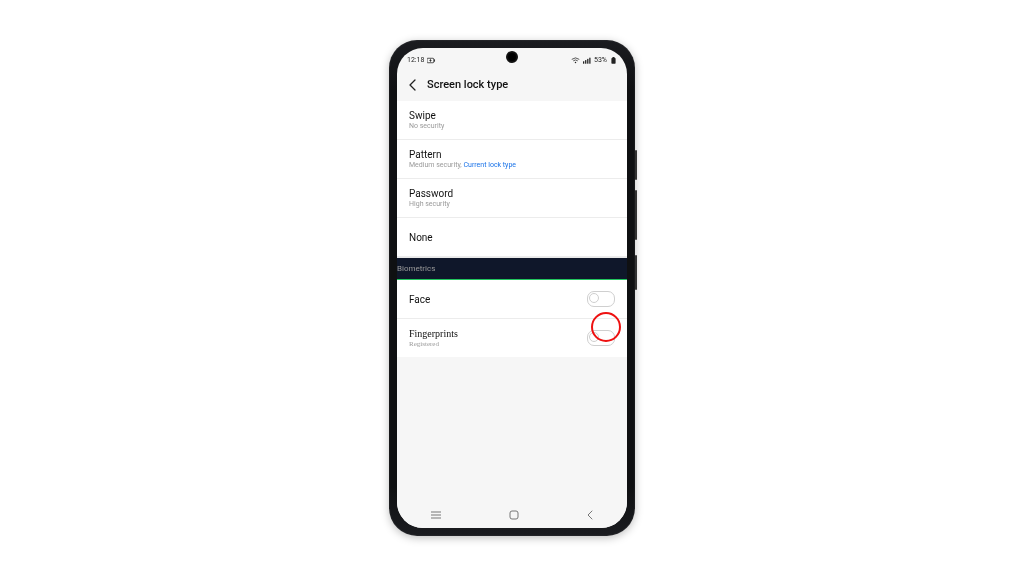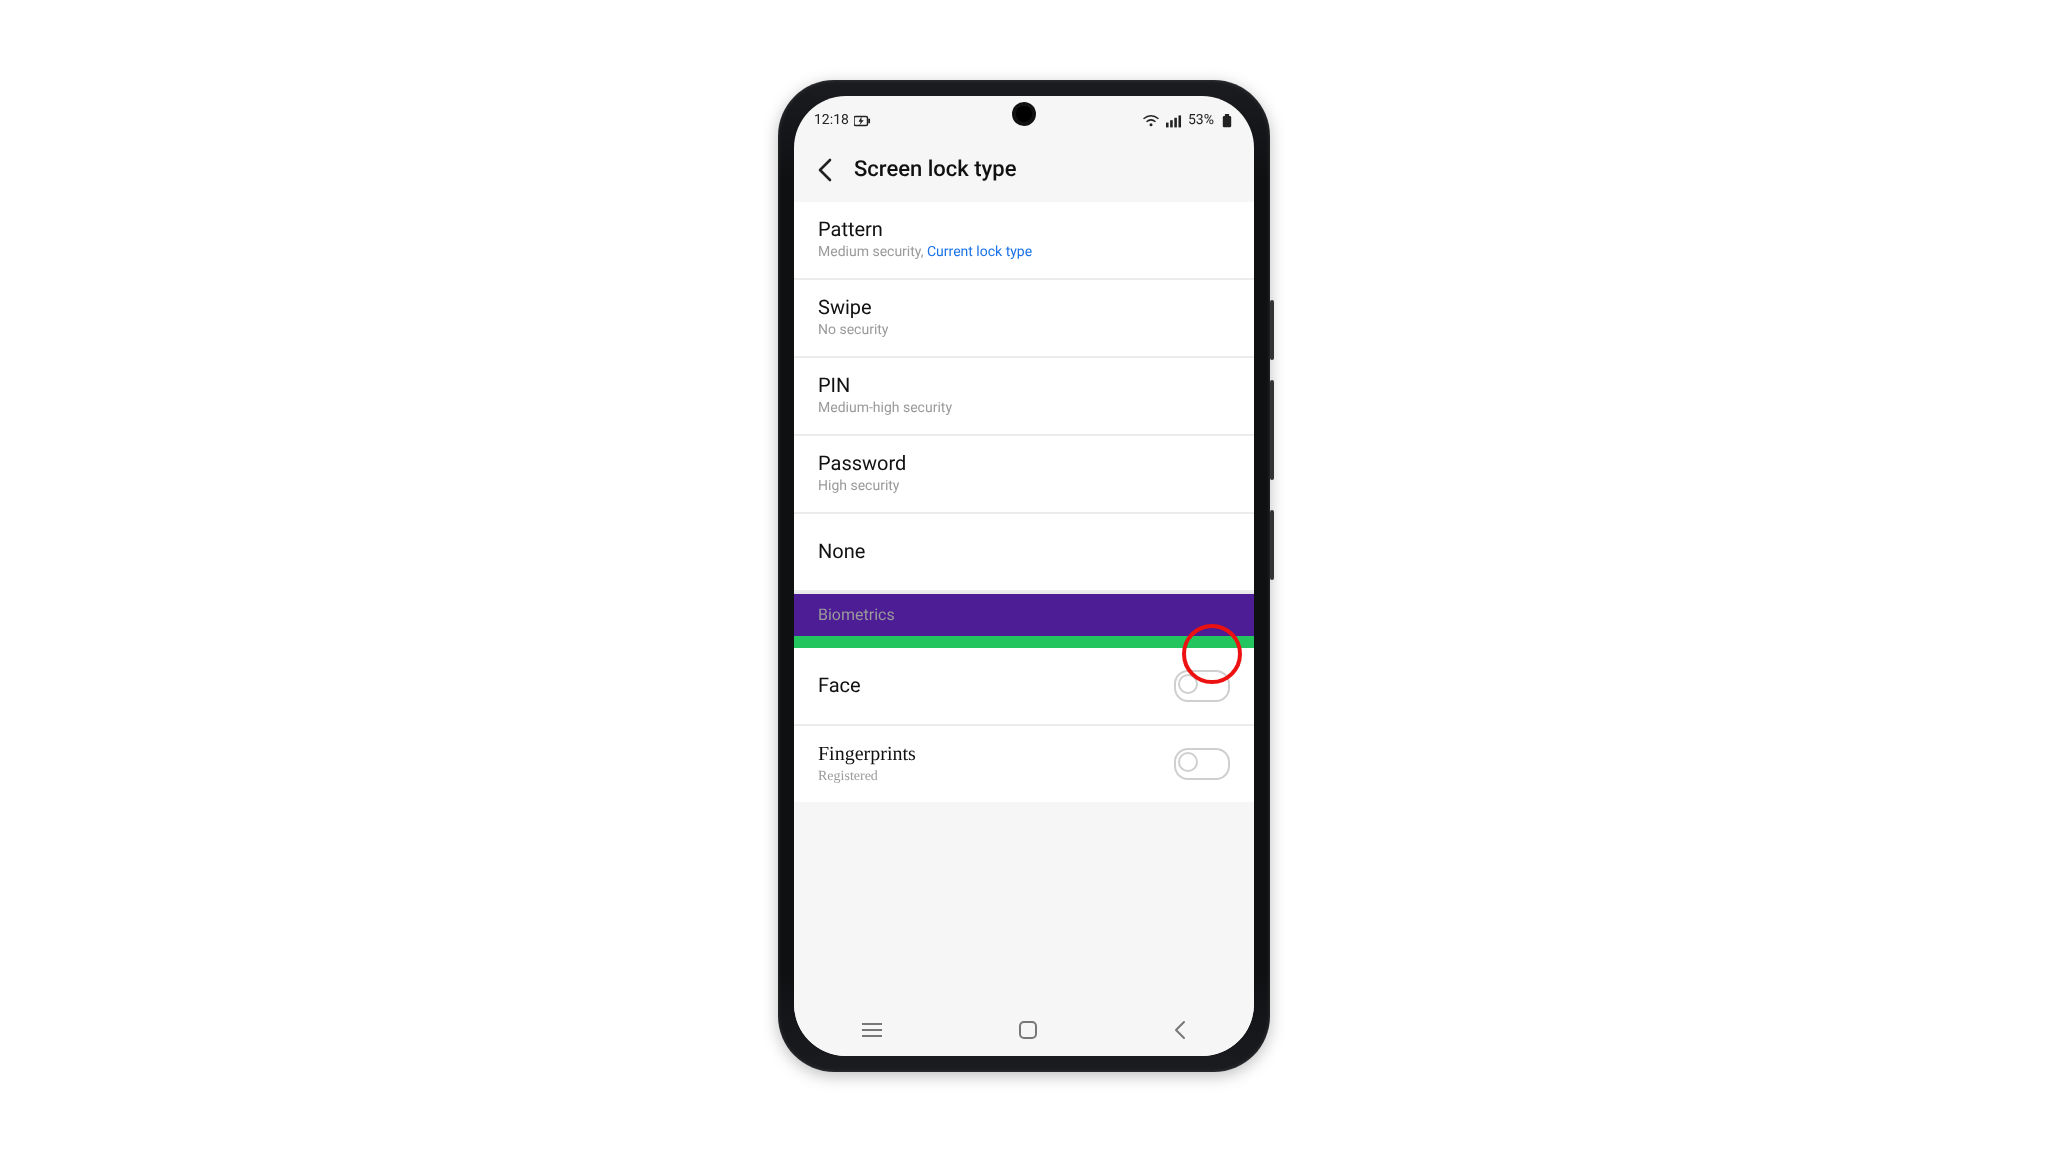--- a/index.html
+++ b/index.html
@@ -16,21 +16,21 @@
   .icon-svg{display:block;}
   .header{display:flex;align-items:flex-end;gap:8px;padding:10px 12px 10px 10px;}
   .header .title{font-size:11px;color:#111;font-weight:500;}
   .list{}
   .row{background:#fff;border-bottom:1px solid #ececec;padding:8px 12px;display:flex;align-items:center;justify-content:space-between;min-height:22px;}
   .row:last-child{border-bottom:none;font-family:Liberation Serif, serif;}
   .row .texts{display:flex;flex-direction:column;}
   .row .label{font-size:10px;color:#111;}
   .row .sub{font-size:7px;color:#9a9a9a;margin-top:1px;}
   .sub .current{color:#1a73e8;}
-  .section{padding:6px 12px;font-size:8px;color:#9a9a9a;background:#4c1d95;border-top:1px solid #e8e8e8;border-bottom:6px solid #22c55e;}
+  .section{padding:6px 0;font-size:8px;color:#9a9a9a;background:#0f172a;border-top:1px solid #e8e8e8;border-bottom:1px solid #22c55e;}
   .toggle{width:26px;height:14px;border-radius:7px;background:#fff;border:1px solid #cfcfcf;position:relative;flex-shrink:0;}
   .toggle::after{content:"";position:absolute;left:1px;top:1px;width:10px;height:10px;border-radius:50%;background:#fff;border:1px solid #cfcfcf;box-sizing:border-box;}
   .highlight-ring{position:absolute;width:26px;height:26px;border:2px solid #e11;border-radius:50%;top:264px;right:6px;pointer-events:none;}
   .navbar{position:absolute;bottom:0;left:0;right:0;height:26px;display:flex;align-items:center;justify-content:space-around;background:#f6f6f6;}
 </style>
 </head>
 <body>
 
 <div class="stage">
   <div class="phone">
@@ -74,40 +74,34 @@
         <svg class="icon-svg" width="12" height="12" viewBox="0 0 12 12">
             <polyline points="8,1 3,6 8,11" fill="none" stroke="#222" stroke-width="1.3" stroke-linecap="round" stroke-linejoin="round"></polyline>
           </svg>
         <div class="title">Screen lock type</div>
       </div>
 
       <div class="list">
 
         <div class="row">
           <div class="texts">
+            <span class="label">Swipe</span>
+            <span class="sub">No security</span>
+          </div>
+        </div>
+
+        <div class="row">
+          <div class="texts">
             <span class="label">Pattern</span>
             <span class="sub">
               <span>Medium security, </span><span class="current">Current lock type</span>
             </span>
           </div>
         </div>
 
-        <div class="row">
-          <div class="texts">
-            <span class="label">Swipe</span>
-            <span class="sub">No security</span>
-          </div>
-        </div>
-
-        <div class="row">
-          <div class="texts">
-            <span class="label">PIN</span>
-            <span class="sub">Medium-high security</span>
-          </div>
-        </div>
 
         <div class="row">
           <div class="texts">
             <span class="label">Password</span>
             <span class="sub">High security</span>
           </div>
         </div>
 
         <div class="row">
           <div class="texts">

